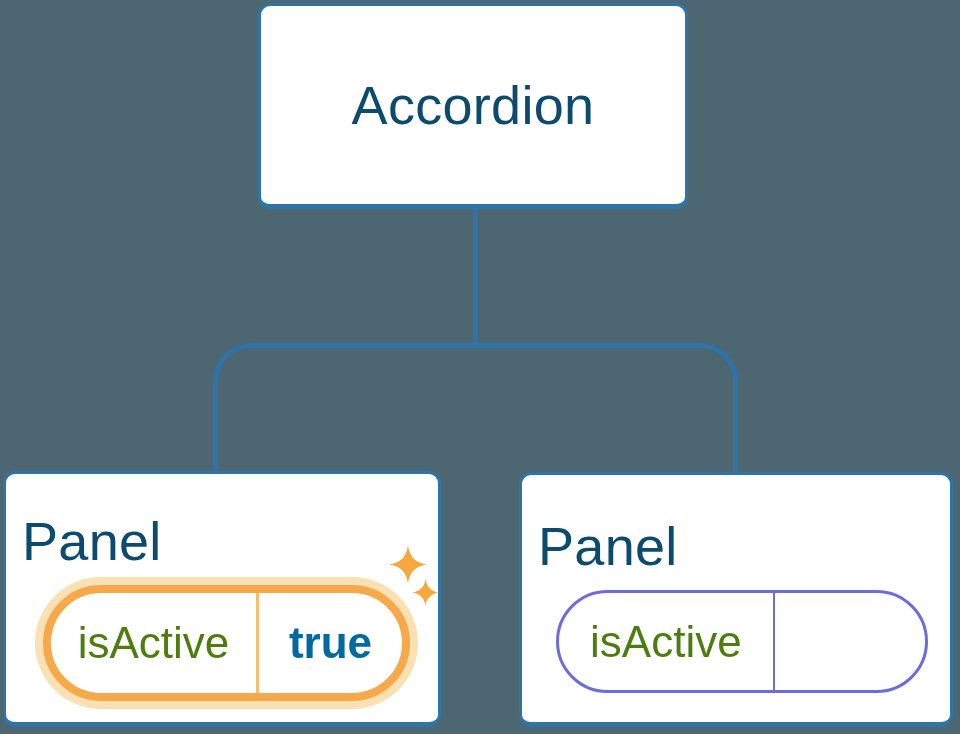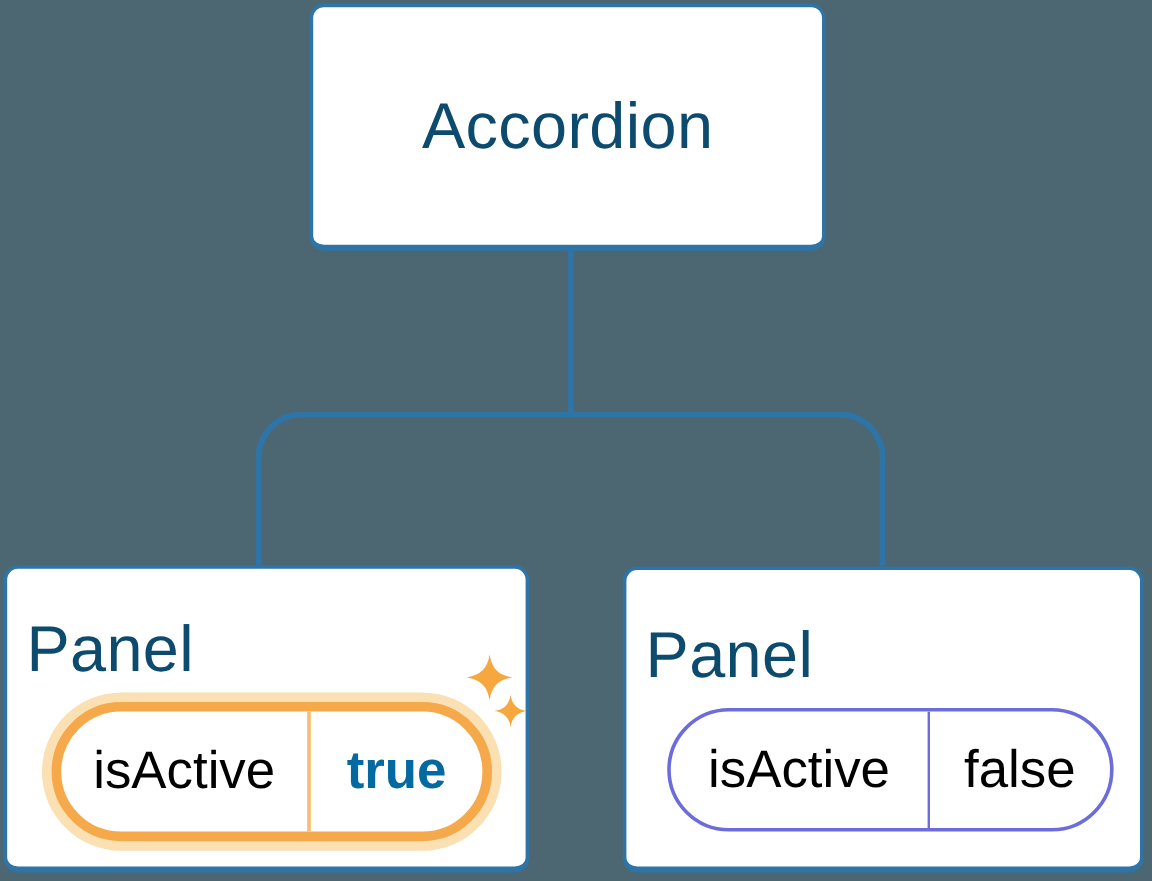--- a/index.html
+++ b/index.html
@@ -72,21 +72,21 @@
     align-items: stretch;
     background: #FFFFFF;
     border-radius: 999px;
     overflow: hidden;
   }
   .pill-cell {
     display: flex;
     align-items: center;
     justify-content: center;
     font-size: 44px;
-    color: #000000;
+    color: #4d7c0f;
     white-space: nowrap;
   }
   .pill-cell.name  { flex: 0 0 58.4%; }
   .pill-cell.value { flex: 1 1 auto; }
   .pill-divider { flex: 0 0 auto; }
 
   #pill-active {
     left: 37px; top: 111px;
     width: 367px; height: 116px;
     border: 8px solid #F5A94B;
@@ -134,17 +134,16 @@
       <path d="M12 0 C13.1 7.3 16.7 10.9 24 12 C16.7 13.1 13.1 16.7 12 24 C10.9 16.7 7.3 13.1 0 12 C7.3 10.9 10.9 7.3 12 0 Z" fill="#F6A73E"></path>
     </svg>
   </div>
 
   <div class="node" id="panel-right">
     <div class="node-title panel-title">Panel</div>
 
     <div class="pill" id="pill-inactive">
       <div class="pill-cell name">isActive</div>
       <div class="pill-divider"></div>
-      <div class="pill-cell value">false</div>
     </div>
   </div>
 
 </div>
 
 </body></html>

